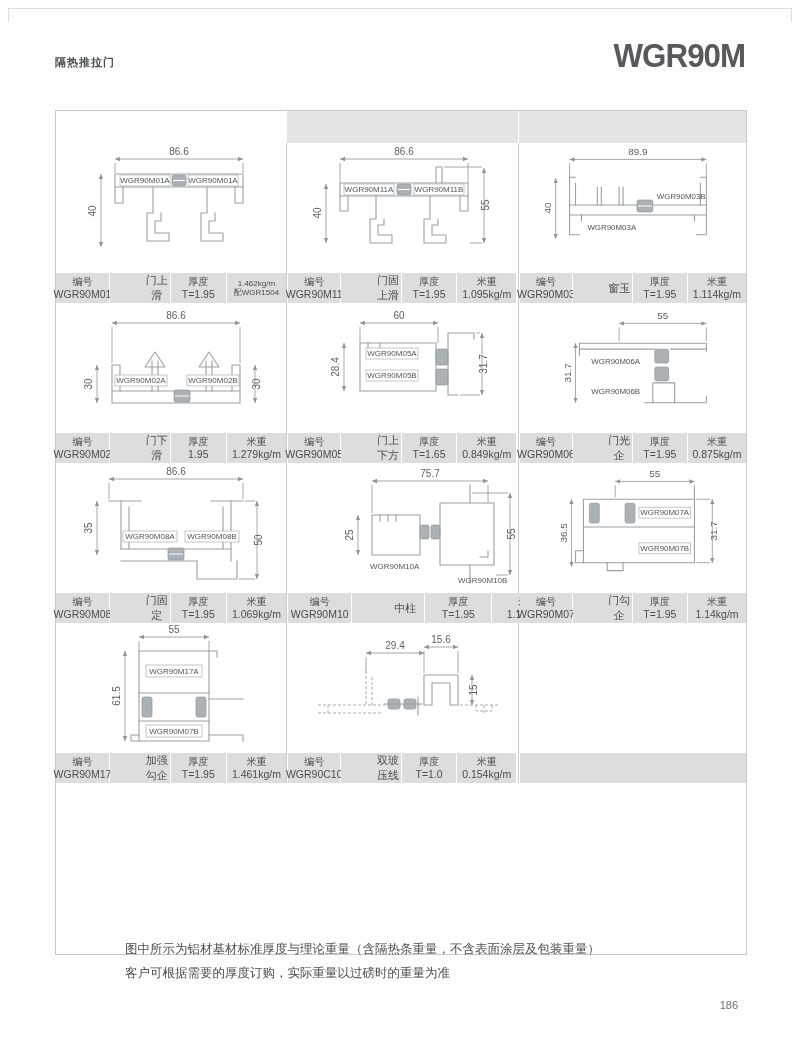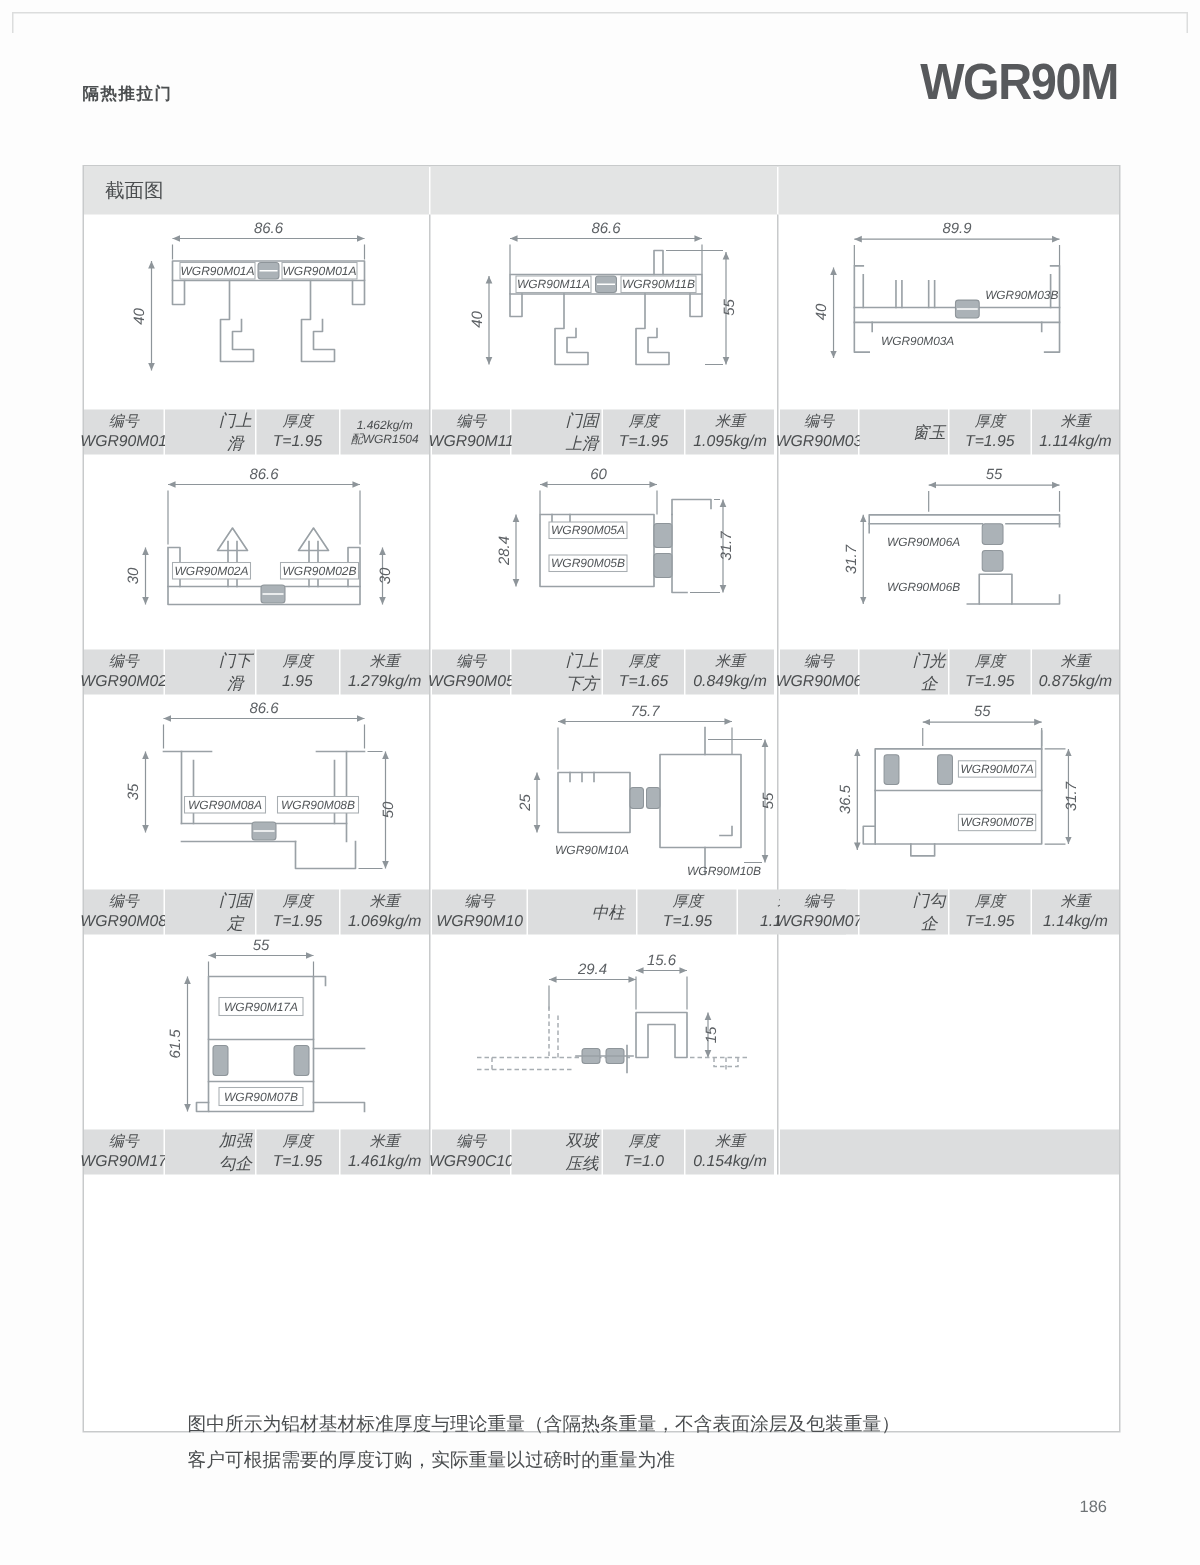--- a/index.html
+++ b/index.html
@@ -11,21 +11,21 @@
   .frame-top{position:absolute;left:8px;right:8px;top:8px;height:1px;background:#dcdddd;}
   .frame-tick{position:absolute;top:8px;width:1px;height:14px;background:#dcdddd;}
   .cat-title{position:absolute;left:55px;top:55px;font-size:11px;font-weight:bold;color:#4b4e50;letter-spacing:1px;}
   .series{position:absolute;right:55px;top:36px;font-size:34px;font-weight:bold;color:#57595c;letter-spacing:-1px;transform:scaleX(.92);transform-origin:right;}
   .panel{position:absolute;left:55px;top:110px;width:690px;height:843px;border:1px solid #c8cacb;background:#fff;}
   .hseg{position:absolute;top:0;height:32px;background:#e3e4e4;}
   .hseg.s1{left:0;width:230px;} .hseg.s2{left:231px;width:231px;} .hseg.s3{left:463px;width:227px;}
   .sec-title{font-size:13px;color:#4b4e50;line-height:32px;padding-left:14px;}
   .vline{position:absolute;top:32px;width:1px;height:640px;background:#c8cacb;}
   .vl1{left:230px;} .vl2{left:462px;}
-  .cell{position:absolute;height:160px;font-style:italic;}
+  .cell{position:absolute;height:160px;}
   .draw{position:absolute;left:0;top:0;width:100%;height:130px;}
   .bar{position:absolute;left:0;right:0;bottom:0;height:30px;display:flex;gap:1px;}
   .bar>div{background:#dcddde;display:flex;flex-direction:column;justify-content:center;align-items:center;text-align:center;}
   .b1{width:23%;} .b2{width:26%;} .b3{width:24%;} .b4{flex:1;}
   .h{font-size:10px;line-height:12px;color:#4a4d4f;}
   .v{font-size:10.5px;line-height:12px;color:#4a4d4f;}
   .name{font-size:11px;color:#4a4d4f;margin-left:34px;}
   .small4 .h,.small4 .v{font-size:8px;line-height:9.5px;}
   .bar-plain{position:absolute;left:0;right:0;bottom:0;height:30px;background:#dcddde;}
   
@@ -43,23 +43,20 @@
 <body>
 
 <div class="frame-top"></div>
 <div class="frame-tick" style="left:8px;"></div>
 <div class="frame-tick" style="right:8px;"></div>
 
 <div class="cat-title">隔热推拉门</div>
 <div class="series">WGR90M</div>
 
 <div class="panel">
-  <div class="hseg s1">
-    <div class="sec-title">截面图</div>
-  </div>
   <div class="hseg s2"></div>
   <div class="hseg s3"></div>
   <div class="vline vl1"></div>
   <div class="vline vl2"></div>
 
   <div class="cell" style="left:0;top:32px;width:230px;">
     <svg class="draw" viewBox="0 0 228 130">
       <defs>
         <marker id="ah" viewBox="0 0 10 10" refX="9" refY="5" markerWidth="7" markerHeight="7" orient="auto-start-reverse">
           <path d="M0,1 L9,5 L0,9 z" fill="#8e959a"></path>

